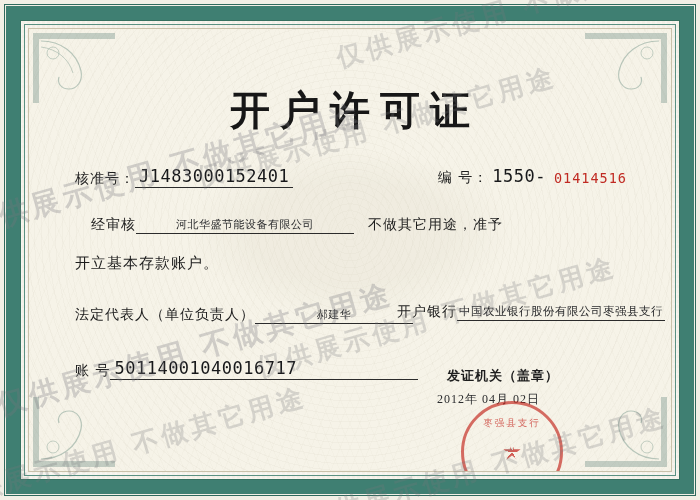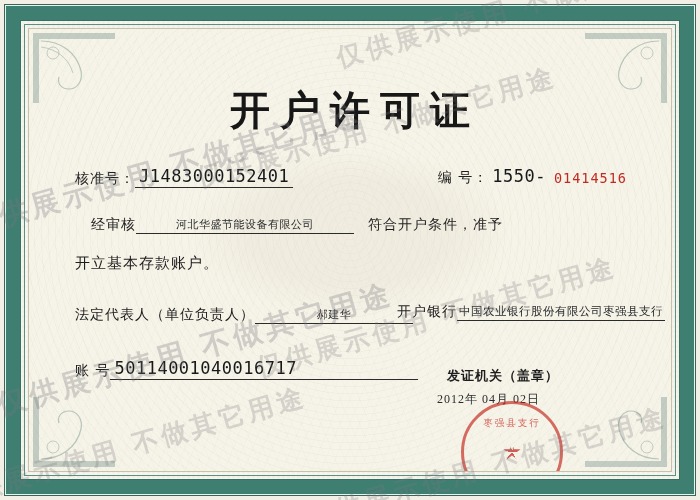--- a/index.html
+++ b/index.html
@@ -259,21 +259,21 @@
 
       <div class="row" id="row-number">
         <span class="lbl">编 号：</span>
         <span class="val mono">1550-</span>
         <span class="val red">01414516</span>
       </div>
 
       <div class="row" id="row-body1">
         <span class="lbl">经审核</span>
         <span class="val ul hand" style="min-width:210px; text-align:center;">河北华盛节能设备有限公司</span>
-        <span class="lbl" style="margin-left:14px;">符合开户条件，准予</span>
+        <span class="lbl" style="margin-left:14px;">不做其它用途，准予</span>
       </div>
 
       <div class="row" id="row-legal">
         <span class="lbl">法定代表人（单位负责人）</span>
         <span class="val ul hand" style="min-width:150px; text-align:center;">郝建华</span>
       </div>
 
       <div class="row" id="row-body2">
         <span class="lbl" style="font-size:15px;">开立基本存款账户。</span>
       </div>

